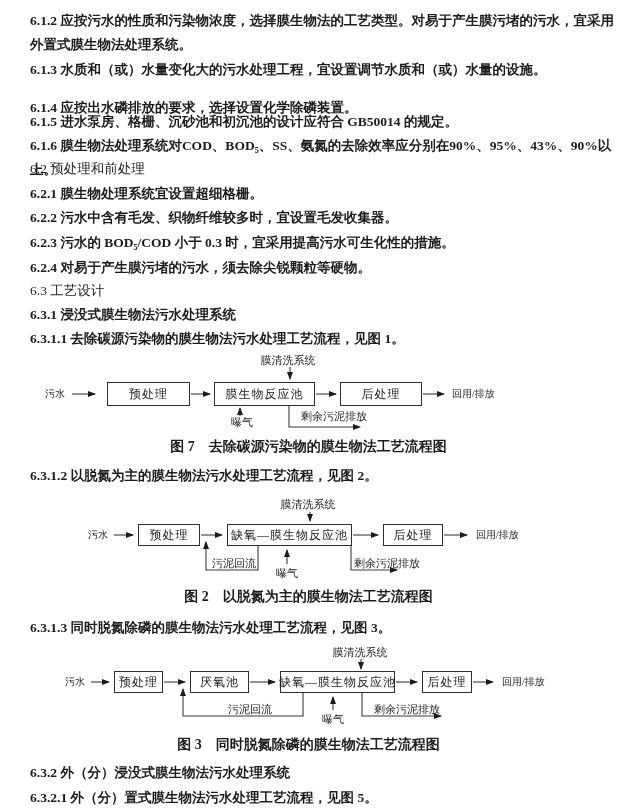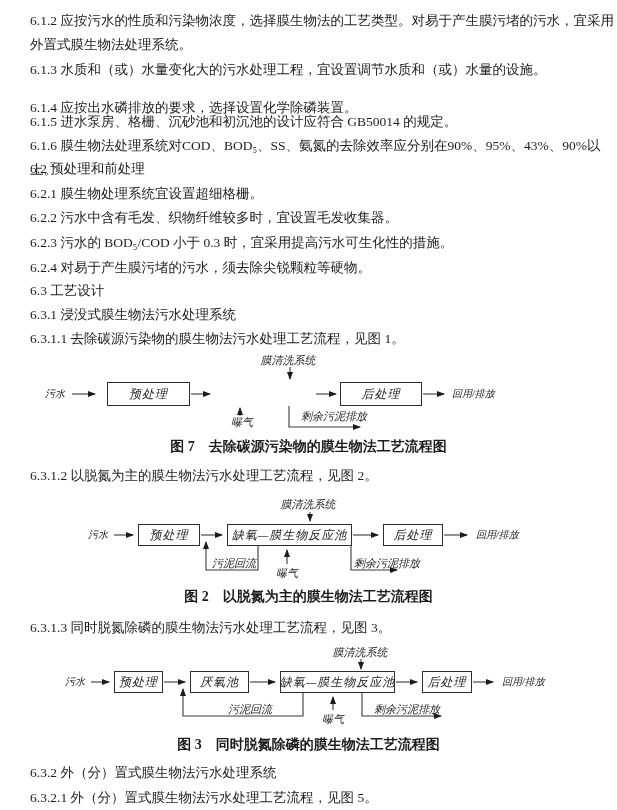--- a/index.html
+++ b/index.html
@@ -12,32 +12,33 @@
     overflow: hidden;
   }
   .clause {
     position: absolute;
     left: 30px;
     width: 584px;
     font-size: 13.5px;
     line-height: 24px;
     text-align: justify;
     white-space: normal;
+    font-weight: bold;
   }
   .clause.single { text-align: left; }
   .bold { font-weight: normal; }
   .caption {
     position: absolute;
     left: 0; width: 617px;
     text-align: center;
     font-weight: bold;
     font-size: 14px;
     line-height: 15px;
   }
-  .fig { position: absolute; left: 0; width: 512px; font-style: italic; }
+  .fig { position: absolute; left: 0; width: 512px; }
   .fbox {
     position: absolute;
     border: 1px solid #2e2e2e;
     background: #ffffff;
     display: flex;
     align-items: center;
     justify-content: center;
     font-size: 12px;
     white-space: nowrap;
     letter-spacing: 1px;
@@ -82,20 +83,23 @@
       <line x1="316" y1="44" x2="336" y2="44" marker-end="url(#ah1)"></line>
       <line x1="423" y1="44" x2="444" y2="44" marker-end="url(#ah1)"></line>
       <line x1="240" y1="66" x2="240" y2="58" marker-end="url(#ah1)"></line>
       <polyline points="289,56 289,77 360,77" marker-end="url(#ah1)"></polyline>
     </g>
   </svg>
   <span class="flabel sm center" style="left:288px;top:3px">膜清洗系统</span>
   <span class="flabel" style="left:45px;top:37px">污水</span>
   <div class="fbox" style="left:107px;top:32px;width:83px;height:24px">
       <span>预处理</span>
+    </div>
+  <div class="fbox" style="left:214px;top:32px;width:101px;height:24px">
+      <span>膜生物反应池</span>
     </div>
   <div class="fbox" style="left:340px;top:32px;width:82px;height:24px">
       <span>后处理</span>
     </div>
   <span class="flabel" style="left:452px;top:37px">回用/排放</span>
   <span class="flabel sm" style="left:231px;top:65px">曝气</span>
   <span class="flabel sm" style="left:301px;top:59px">剩余污泥排放</span>
 </div>
 
 <p class="caption" style="top:439px">图 7　去除碳源污染物的膜生物法工艺流程图</p>
@@ -172,14 +176,14 @@
   <div class="fbox" style="left:422px;top:28px;width:50px;height:22px">
       <span>后处理</span>
     </div>
   <span class="flabel" style="left:502px;top:32px">回用/排放</span>
   <span class="flabel sm" style="left:228px;top:59px">污泥回流</span>
   <span class="flabel sm" style="left:322px;top:69px">曝气</span>
   <span class="flabel sm" style="left:374px;top:59px">剩余污泥排放</span>
 </div>
 
 <p class="caption" style="top:737px">图 3　同时脱氮除磷的膜生物法工艺流程图</p>
-<p class="clause single" style="top:761px">6.3.2 外（分）置式膜生物法污水处理系统</p>
+<p class="clause single" style="top:761px">6.3.2 外（分）浸没式膜生物法污水处理系统</p>
 <p class="clause single" style="top:786px">6.3.2.1 外（分）置式膜生物法污水处理工艺流程，见图 5。</p>
 
 </body></html>

